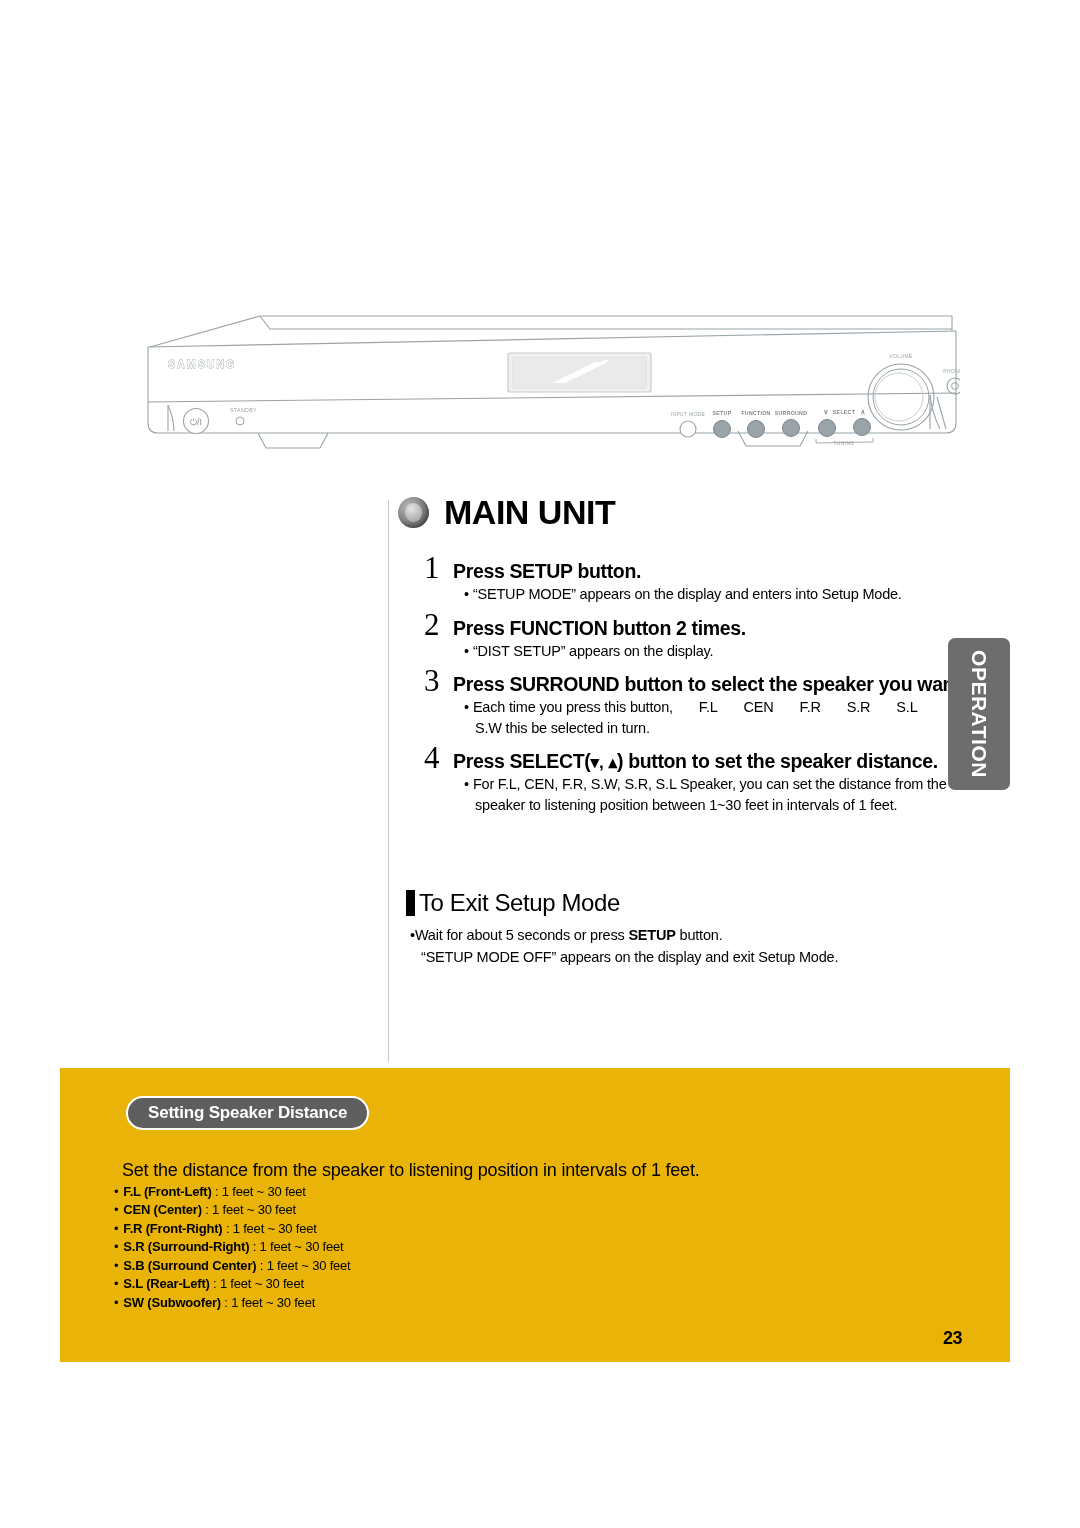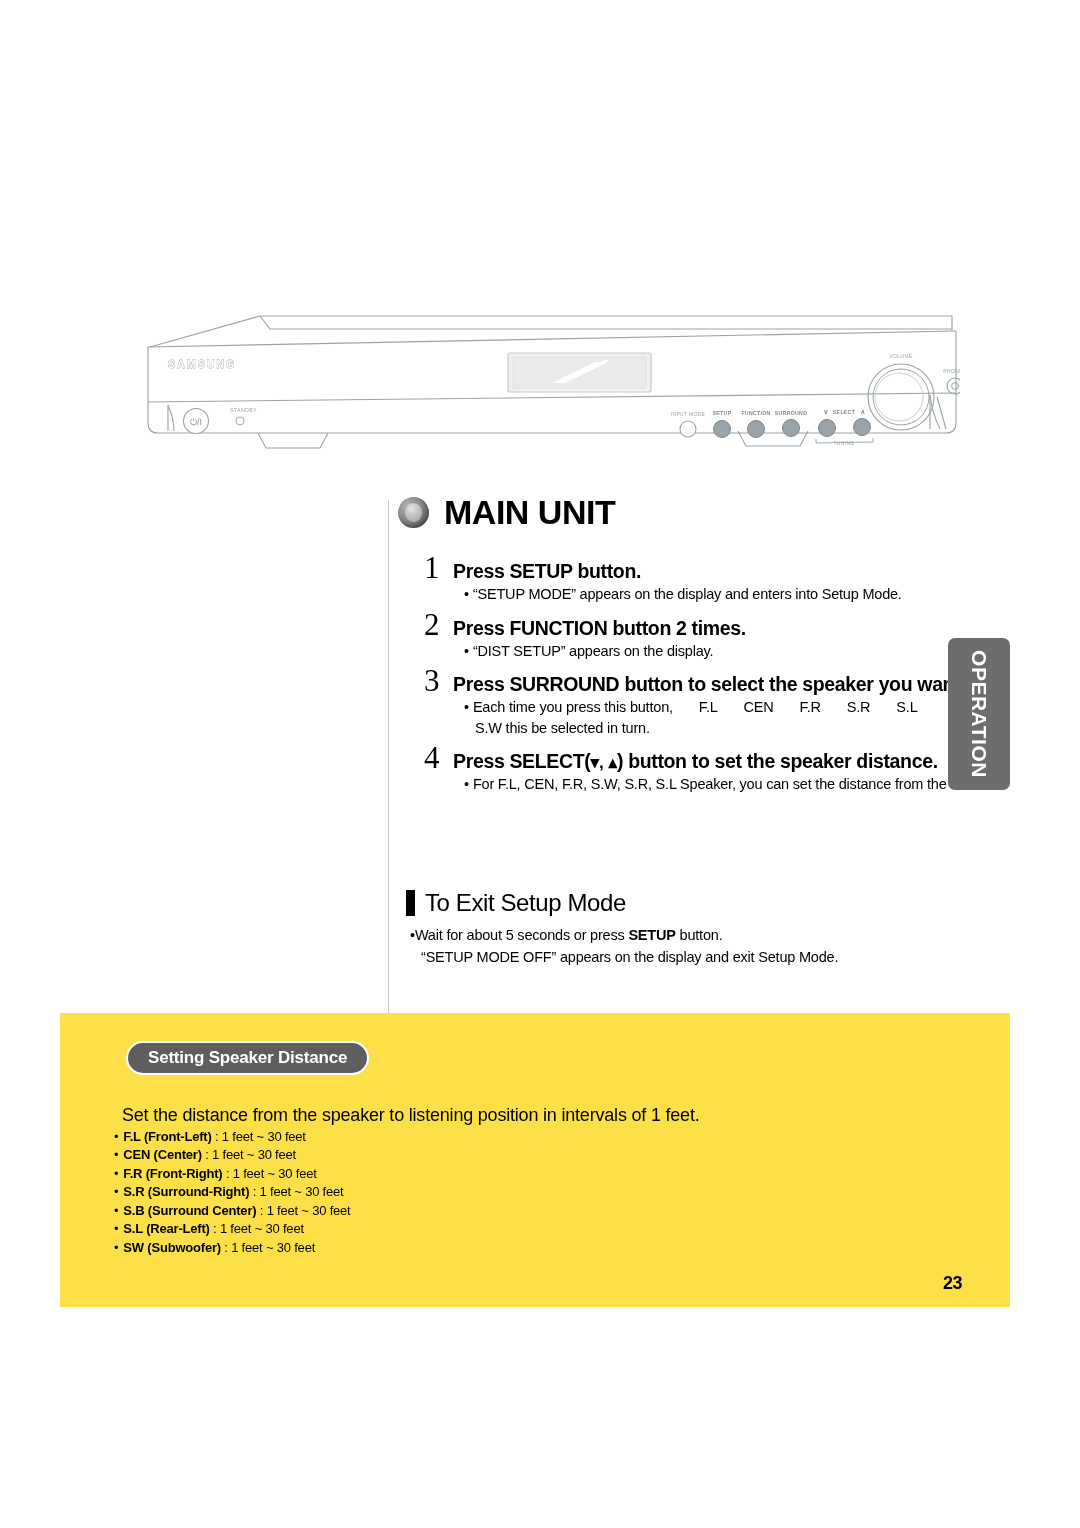--- a/index.html
+++ b/index.html
@@ -124,21 +124,21 @@
   
   .exit-section {
     position: absolute;
     left: 406px;
     top: 890px;
     width: 560px;
   }
   .exit-head {
     display: flex;
     align-items: center;
-    gap: 10px;
+    gap: 4px;
   }
   .exit-bar {
     width: 9px;
     height: 26px;
     background: #000;
     flex: none;
   }
   .exit-title {
     font-size: 24px;
     letter-spacing: -0.4px;
@@ -172,24 +172,24 @@
     font-weight: bold;
     letter-spacing: 0.5px;
     transform: rotate(90deg);
     white-space: nowrap;
   }
 
   
   .gray-panel {
     position: absolute;
     left: 60px;
-    top: 1013px;
+    top: 1068px;
     width: 950px;
     height: 294px;
-    background: #fde047;
+    background: #eab308;
   }
   .panel-pill {
     position: absolute;
     left: 66px;
     top: 28px;
     background: #5e5e5e;
     color: #ffffff;
     border: 2px solid #ffffff;
     border-radius: 19px;
     padding: 6px 20px 7px 20px;
@@ -355,20 +355,21 @@
     </div>
   </div>
 
   <div class="step">
     <div class="step-row">
       <span class="step-num">4</span>
       <span class="step-title"><span>Press SELECT(</span><span class="chev">▾, ▴</span><span>) button to set the speaker distance.</span></span>
     </div>
     <div class="step-body">
       <span class="dot">•</span><span>For F.L, CEN, F.R, S.W, S.R, S.L Speaker, you can set the distance from the</span>
+      <span class="indent">speaker to listening position between 1~30 feet in intervals of 1 feet.</span>
     </div>
   </div>
 
 </div>
 
 <div class="exit-section">
   <div class="exit-head">
     <span class="exit-bar"></span>
     <span class="exit-title">To Exit Setup Mode</span>
   </div>

